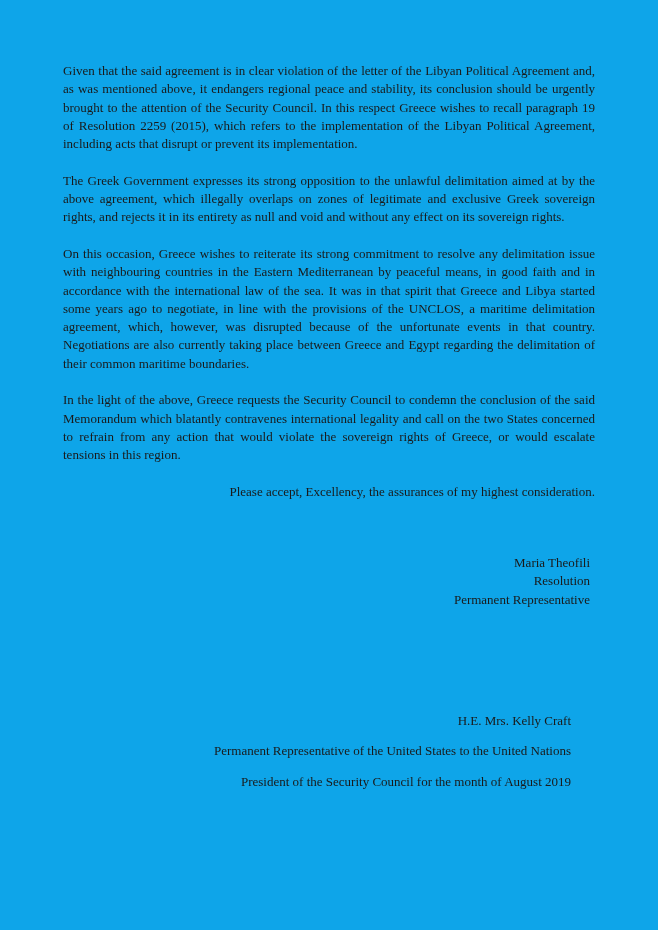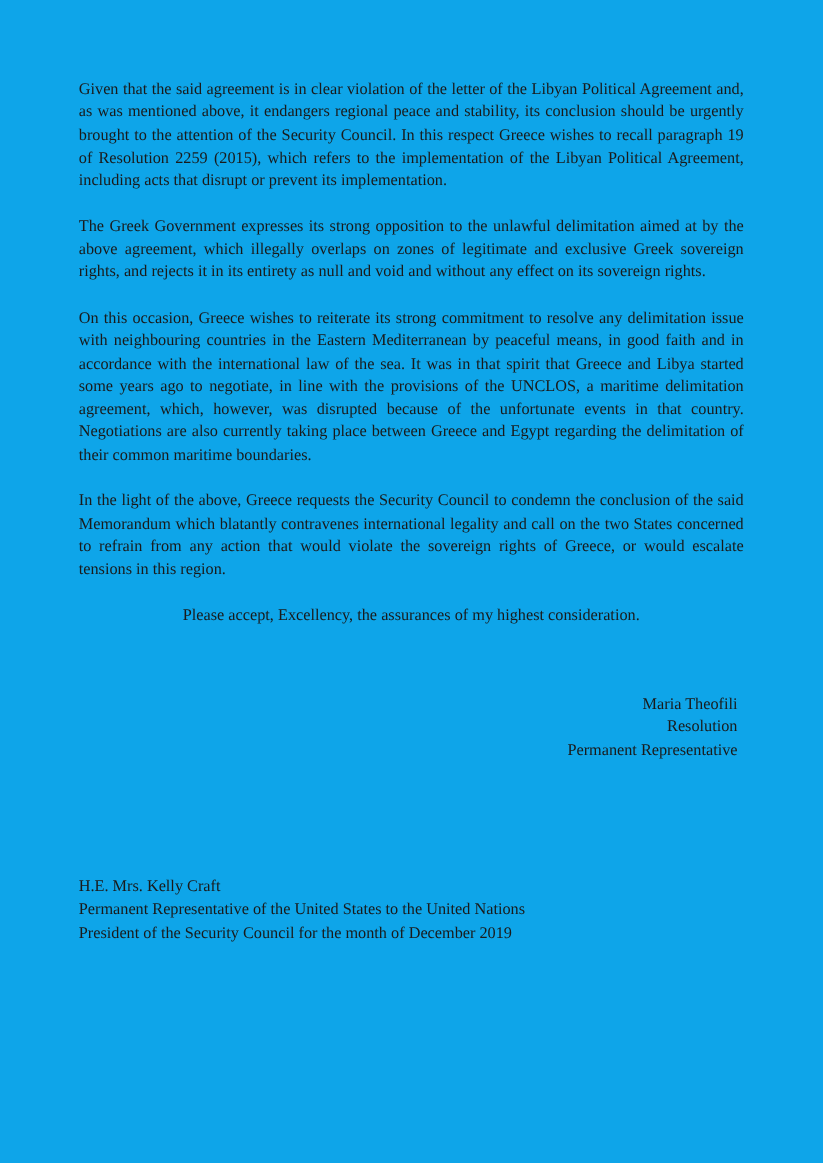--- a/index.html
+++ b/index.html
@@ -29,42 +29,43 @@
       position: absolute;
       left: 63px;
       top: 62px;
       width: 532px;
     }
     .body-text p {
       margin: 0 0 18.3px 0;
       text-align: justify;
     }
     .body-text p.closing {
-      text-align: center;
+      text-align: right;
     }
     .signature {
       position: absolute;
       left: 390px;
       top: 554px;
       width: 200px;
       text-align: center;
     }
     .signature div {
       margin: 0;
       text-align: right;
     }
     .addressee {
       position: absolute;
       left: 63px;
       top: 700px;
       width: 520px;
     }
     .addressee div {
-      margin: 0;
+      margin: 12px;
       white-space: nowrap;
+      text-align: right;
     }
   </style>
 </head>
 <body>
 
 <div class="page">
 
   <div class="body-text">
     <p>Given that the said agreement is in clear violation of the letter of the Libyan Political Agreement and, as was mentioned above, it endangers regional peace and stability, its conclusion should be urgently brought to the attention of the Security Council. In this respect Greece wishes to recall paragraph 19 of Resolution 2259 (2015), which refers to the implementation of the Libyan Political Agreement, including acts that disrupt or prevent its implementation.</p>
     <p>The Greek Government expresses its strong opposition to the unlawful delimitation aimed at by the above agreement, which illegally overlaps on zones of legitimate and exclusive Greek sovereign rights, and rejects it in its entirety as null and void and without any effect on its sovereign rights.</p>
@@ -75,16 +76,16 @@
 
   <div class="signature">
     <div>Maria Theofili</div>
     <div>Resolution</div>
     <div>Permanent Representative</div>
   </div>
 
   <div class="addressee">
     <div>H.E. Mrs. Kelly Craft</div>
     <div>Permanent Representative of the United States to the United Nations</div>
-    <div>President of the Security Council for the month of December 2019</div>
+    <div>President of the Security Council for the month of August 2019</div>
   </div>
 
 </div>
 
 </body></html>

